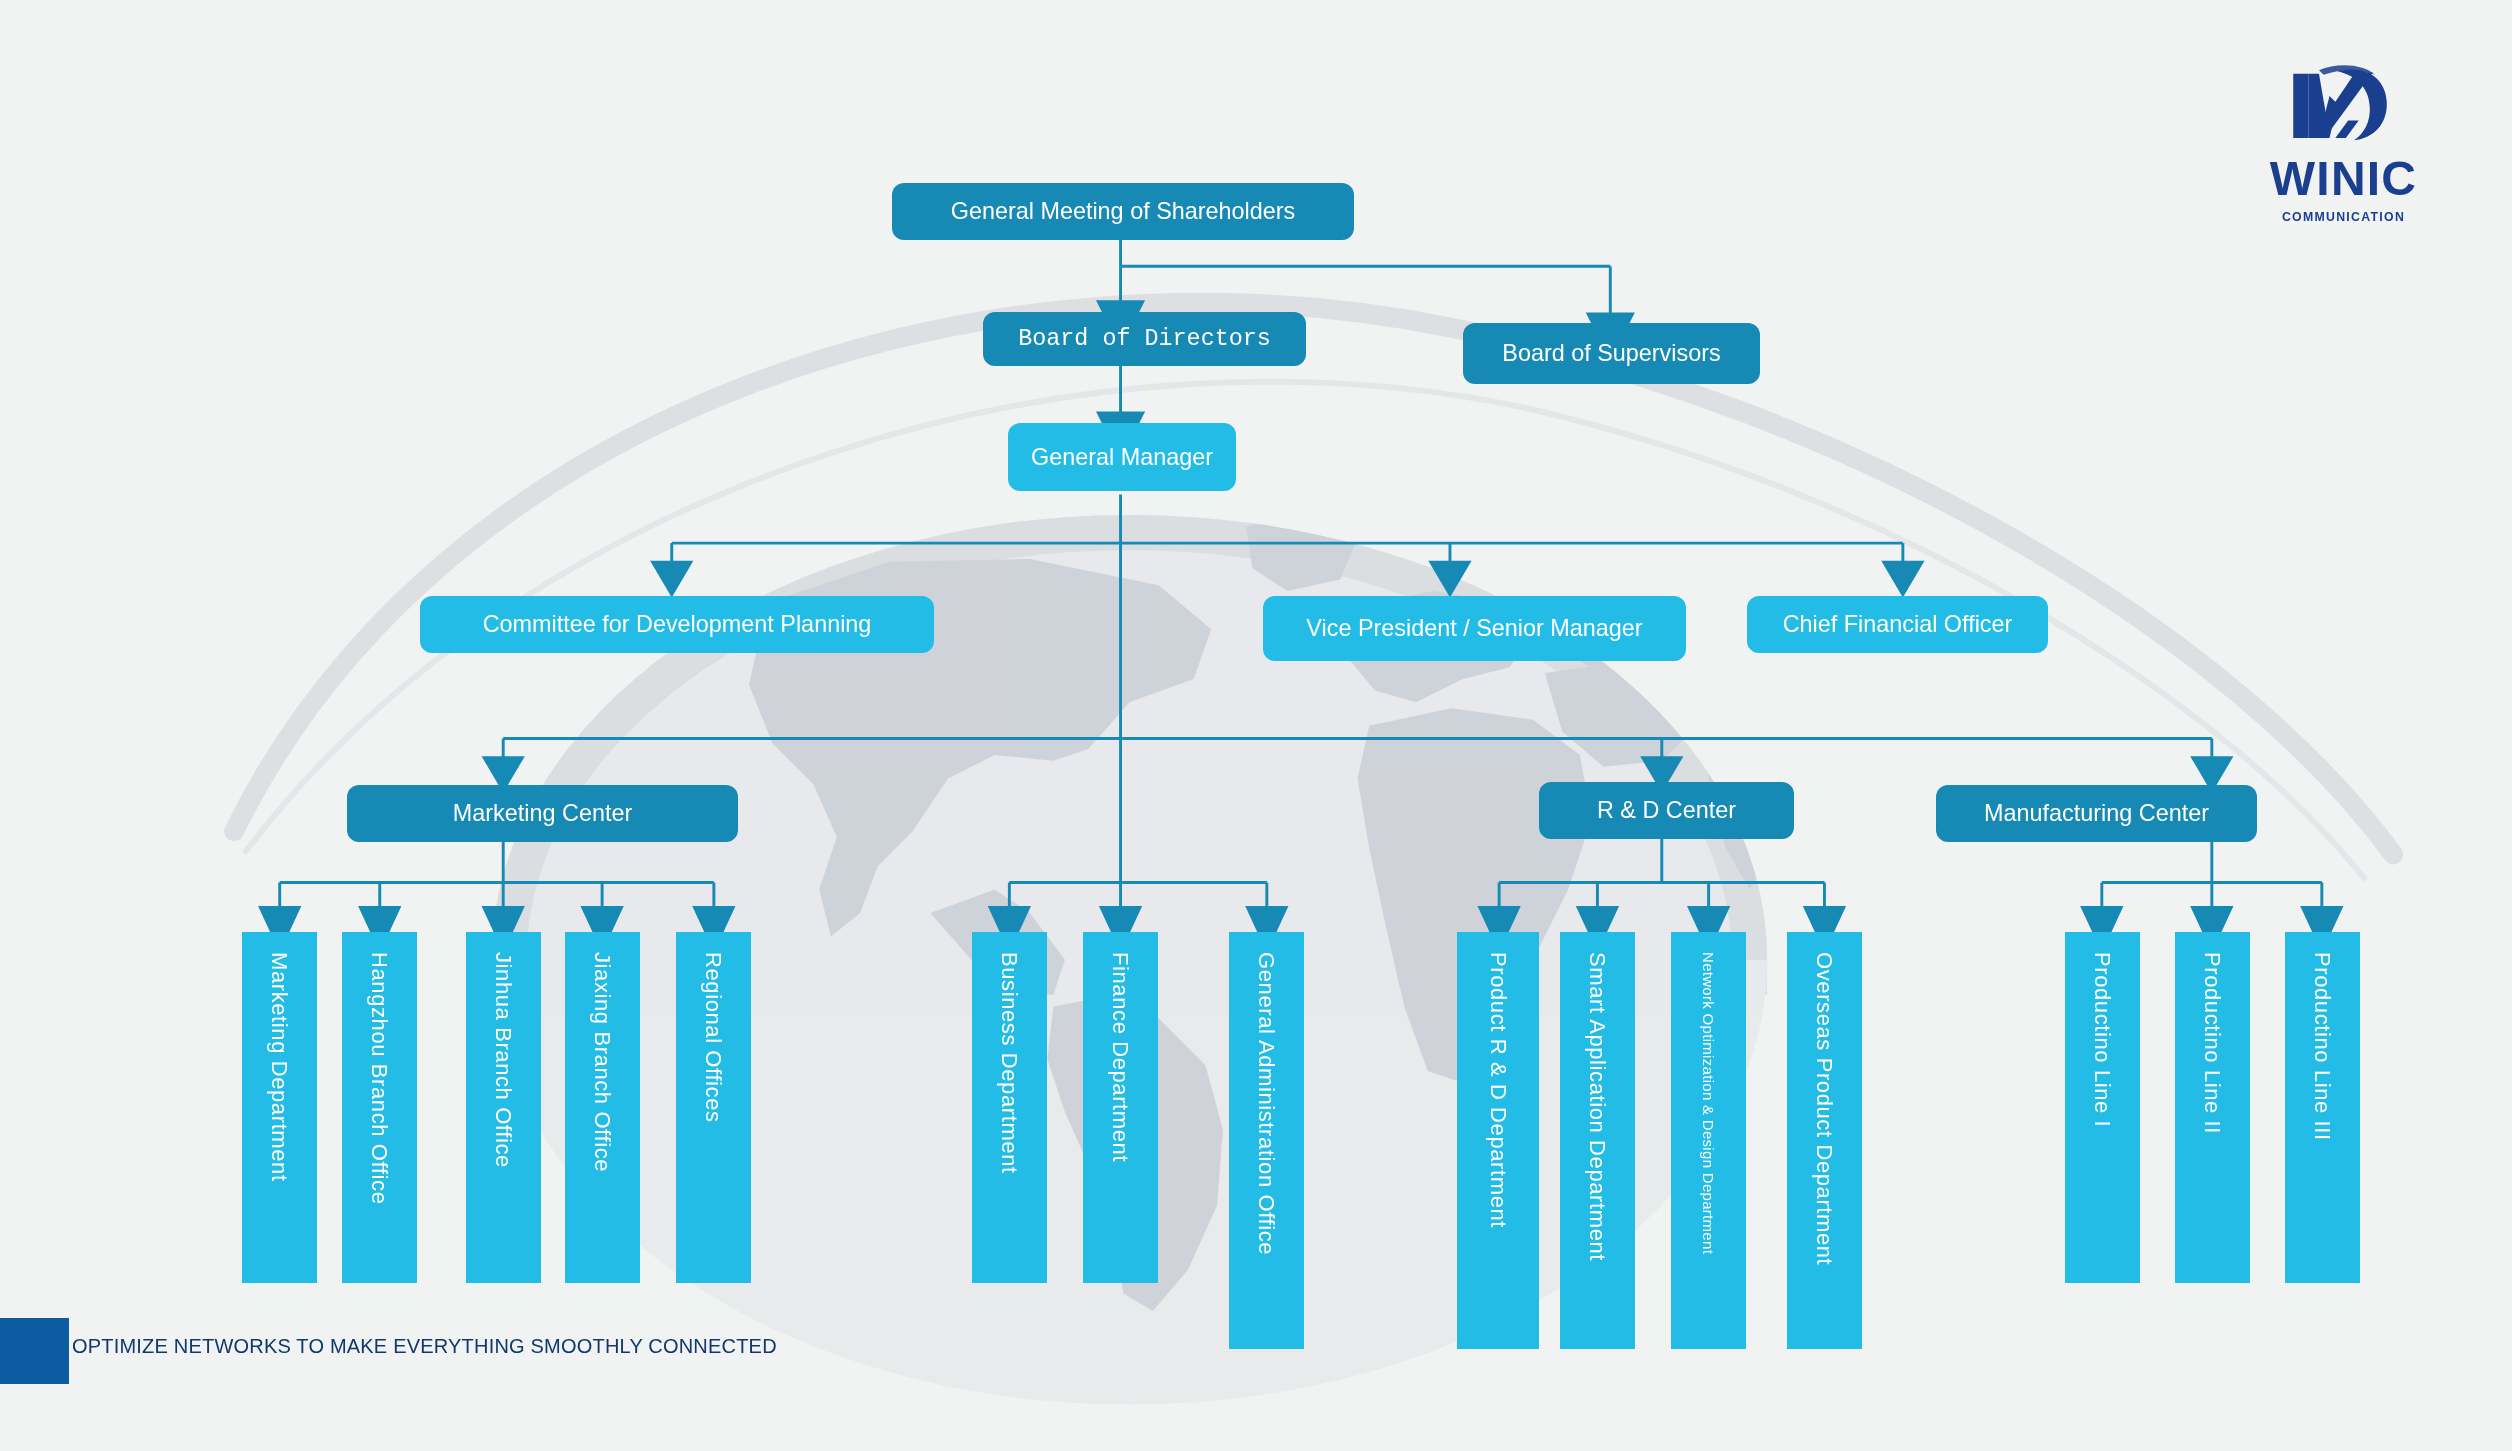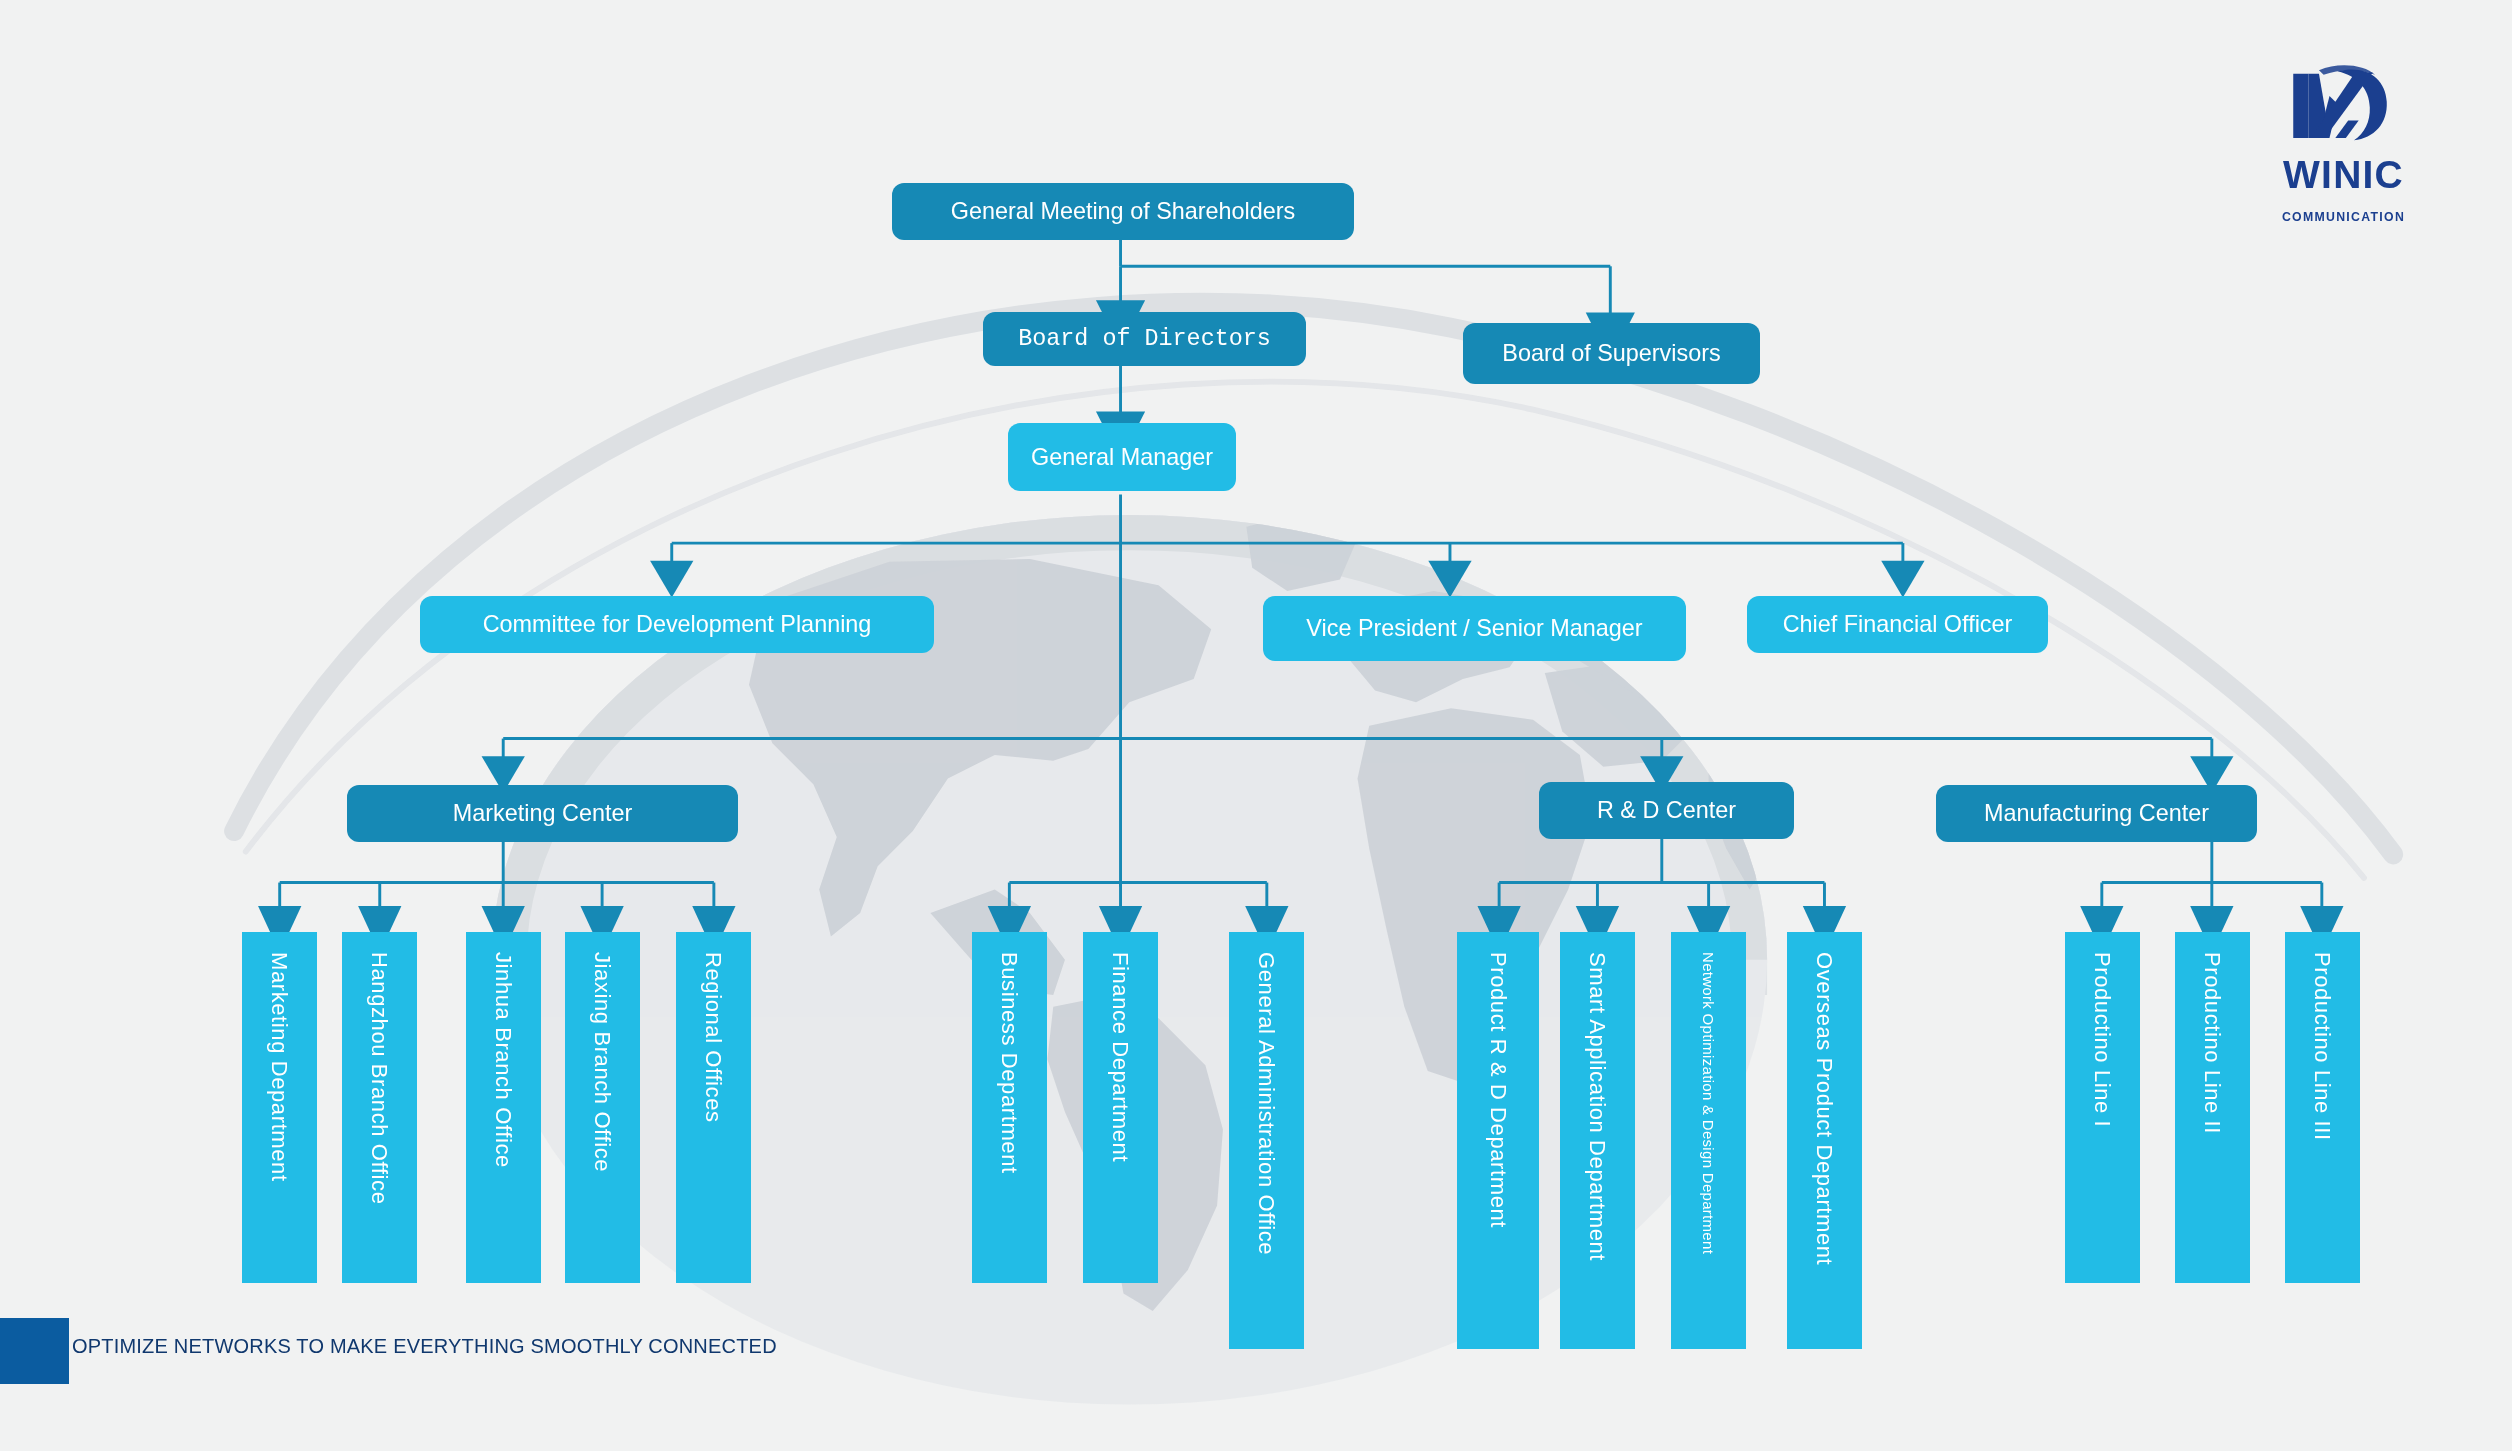--- a/index.html
+++ b/index.html
@@ -64,30 +64,30 @@
   }
   #logo .mark{ display:block; }
   #logo .wordmark{
     margin-top:3.5px;
     text-align:center;
     color:#1b3f8f;
     font-weight:bold;
   }
   #logo .wordmark .w1{
     display:block;
-    font-size:39px;
+    font-size:48px;
     letter-spacing:1.2px;
     line-height:1;
   }
   #logo .wordmark .w2{
     display:block;
     font-size:12.3px;
     letter-spacing:1.3px;
     line-height:1.3;
-    margin-top:16px;
+    margin-top:7px;
   }
 
   
   #footer-accent{
     position:absolute;
     left:0px; top:1318px;
     width:69px; height:66px;
     background:#0b5ca0;
   }
   #footer-text{

